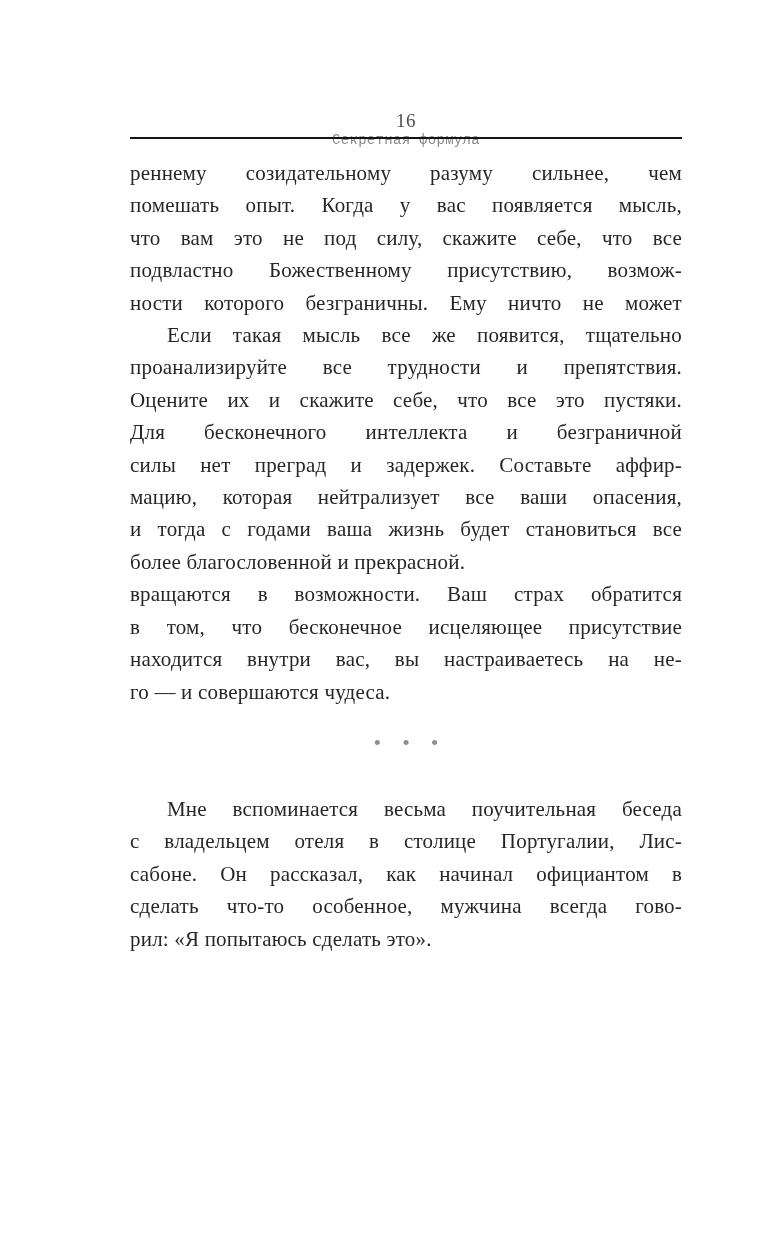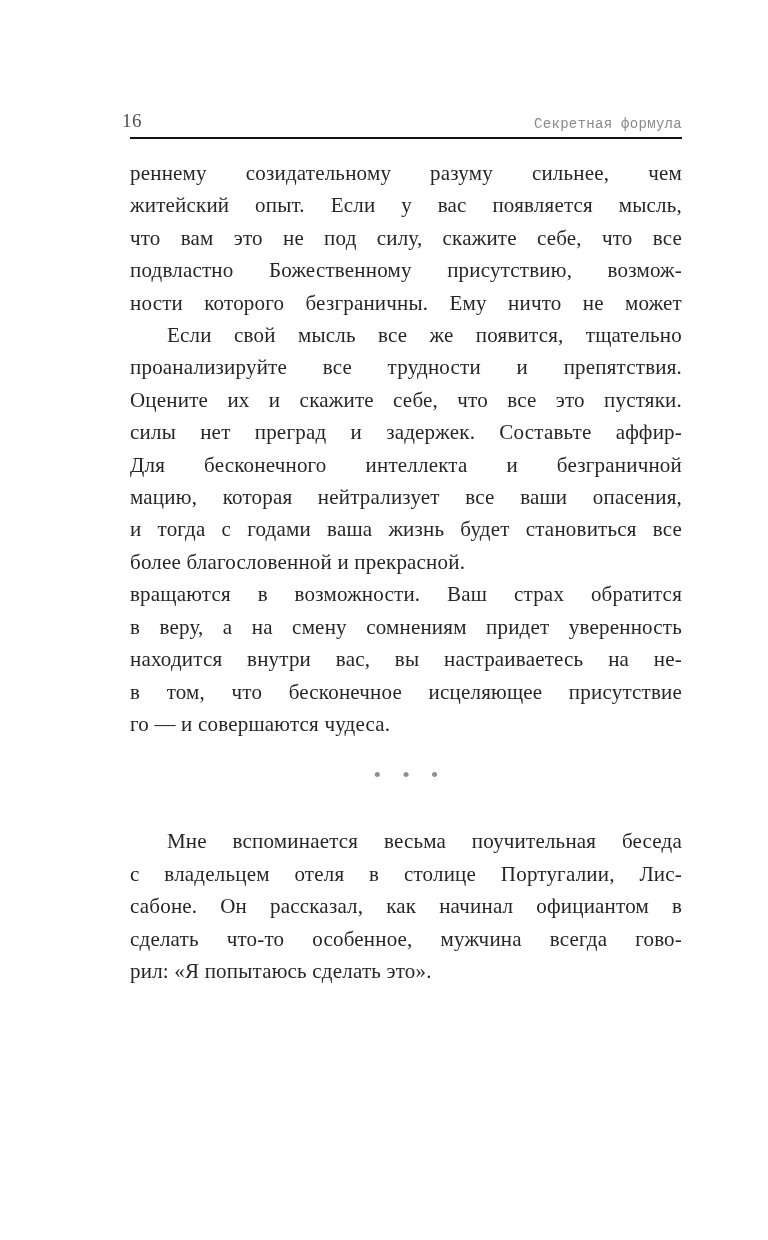--- a/index.html
+++ b/index.html
@@ -11,25 +11,26 @@
     position: relative;
     width: 768px;
     height: 1240px;
     background: #ffffff;
     overflow: hidden;
     font-family: "Liberation Serif", serif;
   }
   .running-header {
     position: absolute;
     top: 110px;
-    left: 122px;
+    left: 130px;
     right: 86px;
     display: flex;
     justify-content: space-between;
-    align-items: flex-end;
+    align-items: center;
+    flex-direction: column;
   }
   .page-number {
     font-family: "Liberation Serif", serif;
     font-size: 19px;
     color: #4f4f4f;
     letter-spacing: 0.5px;
   }
   .running-title {
     font-family: Liberation Mono, monospace;
     font-size: 14px;
@@ -89,40 +90,39 @@
   <div class="running-header">
     <span class="page-number">16</span>
     <span class="running-title">Секретная формула</span>
   </div>
 
   <div class="header-rule"></div>
 
   <div class="text-body">
       <div class="paragraph">
         <div class="line">реннему созидательному разуму сильнее, чем</div>
-        <div class="line">житейский опыт. Если у вас появляется мысль,</div>
+        <div class="line">помешать опыт. Когда у вас появляется мысль,</div>
         <div class="line">что вам это не под силу, скажите себе, что все</div>
         <div class="line">подвластно Божественному присутствию, возмож-</div>
         <div class="line">ности которого безграничны. Ему ничто не может</div>
       </div>
       <div class="paragraph">
-        <div class="line first-indent">Если свой мысль все же появится, тщательно</div>
+        <div class="line first-indent">Если такая мысль все же появится, тщательно</div>
         <div class="line">проанализируйте все трудности и препятствия.</div>
         <div class="line">Оцените их и скажите себе, что все это пустяки.</div>
+        <div class="line">Для бесконечного интеллекта и безграничной</div>
         <div class="line">силы нет преград и задержек. Составьте аффир-</div>
-        <div class="line">Для бесконечного интеллекта и безграничной</div>
         <div class="line">мацию, которая нейтрализует все ваши опасения,</div>
         <div class="line">и тогда с годами ваша жизнь будет становиться все</div>
         <div class="line last">более благословенной и прекрасной.</div>
       </div>
       <div class="paragraph">
         <div class="line">вращаются в возможности. Ваш страх обратится</div>
-        <div class="line">в веру, а на смену сомнениям придет уверенность</div>
+        <div class="line">в том, что бесконечное исцеляющее присутствие</div>
         <div class="line">находится внутри вас, вы настраиваетесь на не-</div>
-        <div class="line">в том, что бесконечное исцеляющее присутствие</div>
         <div class="line last">го — и совершаются чудеса.</div>
       </div>
       <div class="separator"><span class="dot">•</span><span class="dot">•</span><span class="dot">•</span></div>
       <div class="paragraph">
         <div class="line first-indent">Мне вспоминается весьма поучительная беседа</div>
         <div class="line">с владельцем отеля в столице Португалии, Лис-</div>
         <div class="line">сабоне. Он рассказал, как начинал официантом в</div>
         <div class="line">сделать что-то особенное, мужчина всегда гово-</div>
         <div class="line last">рил: «Я попытаюсь сделать это».</div>
       </div>

